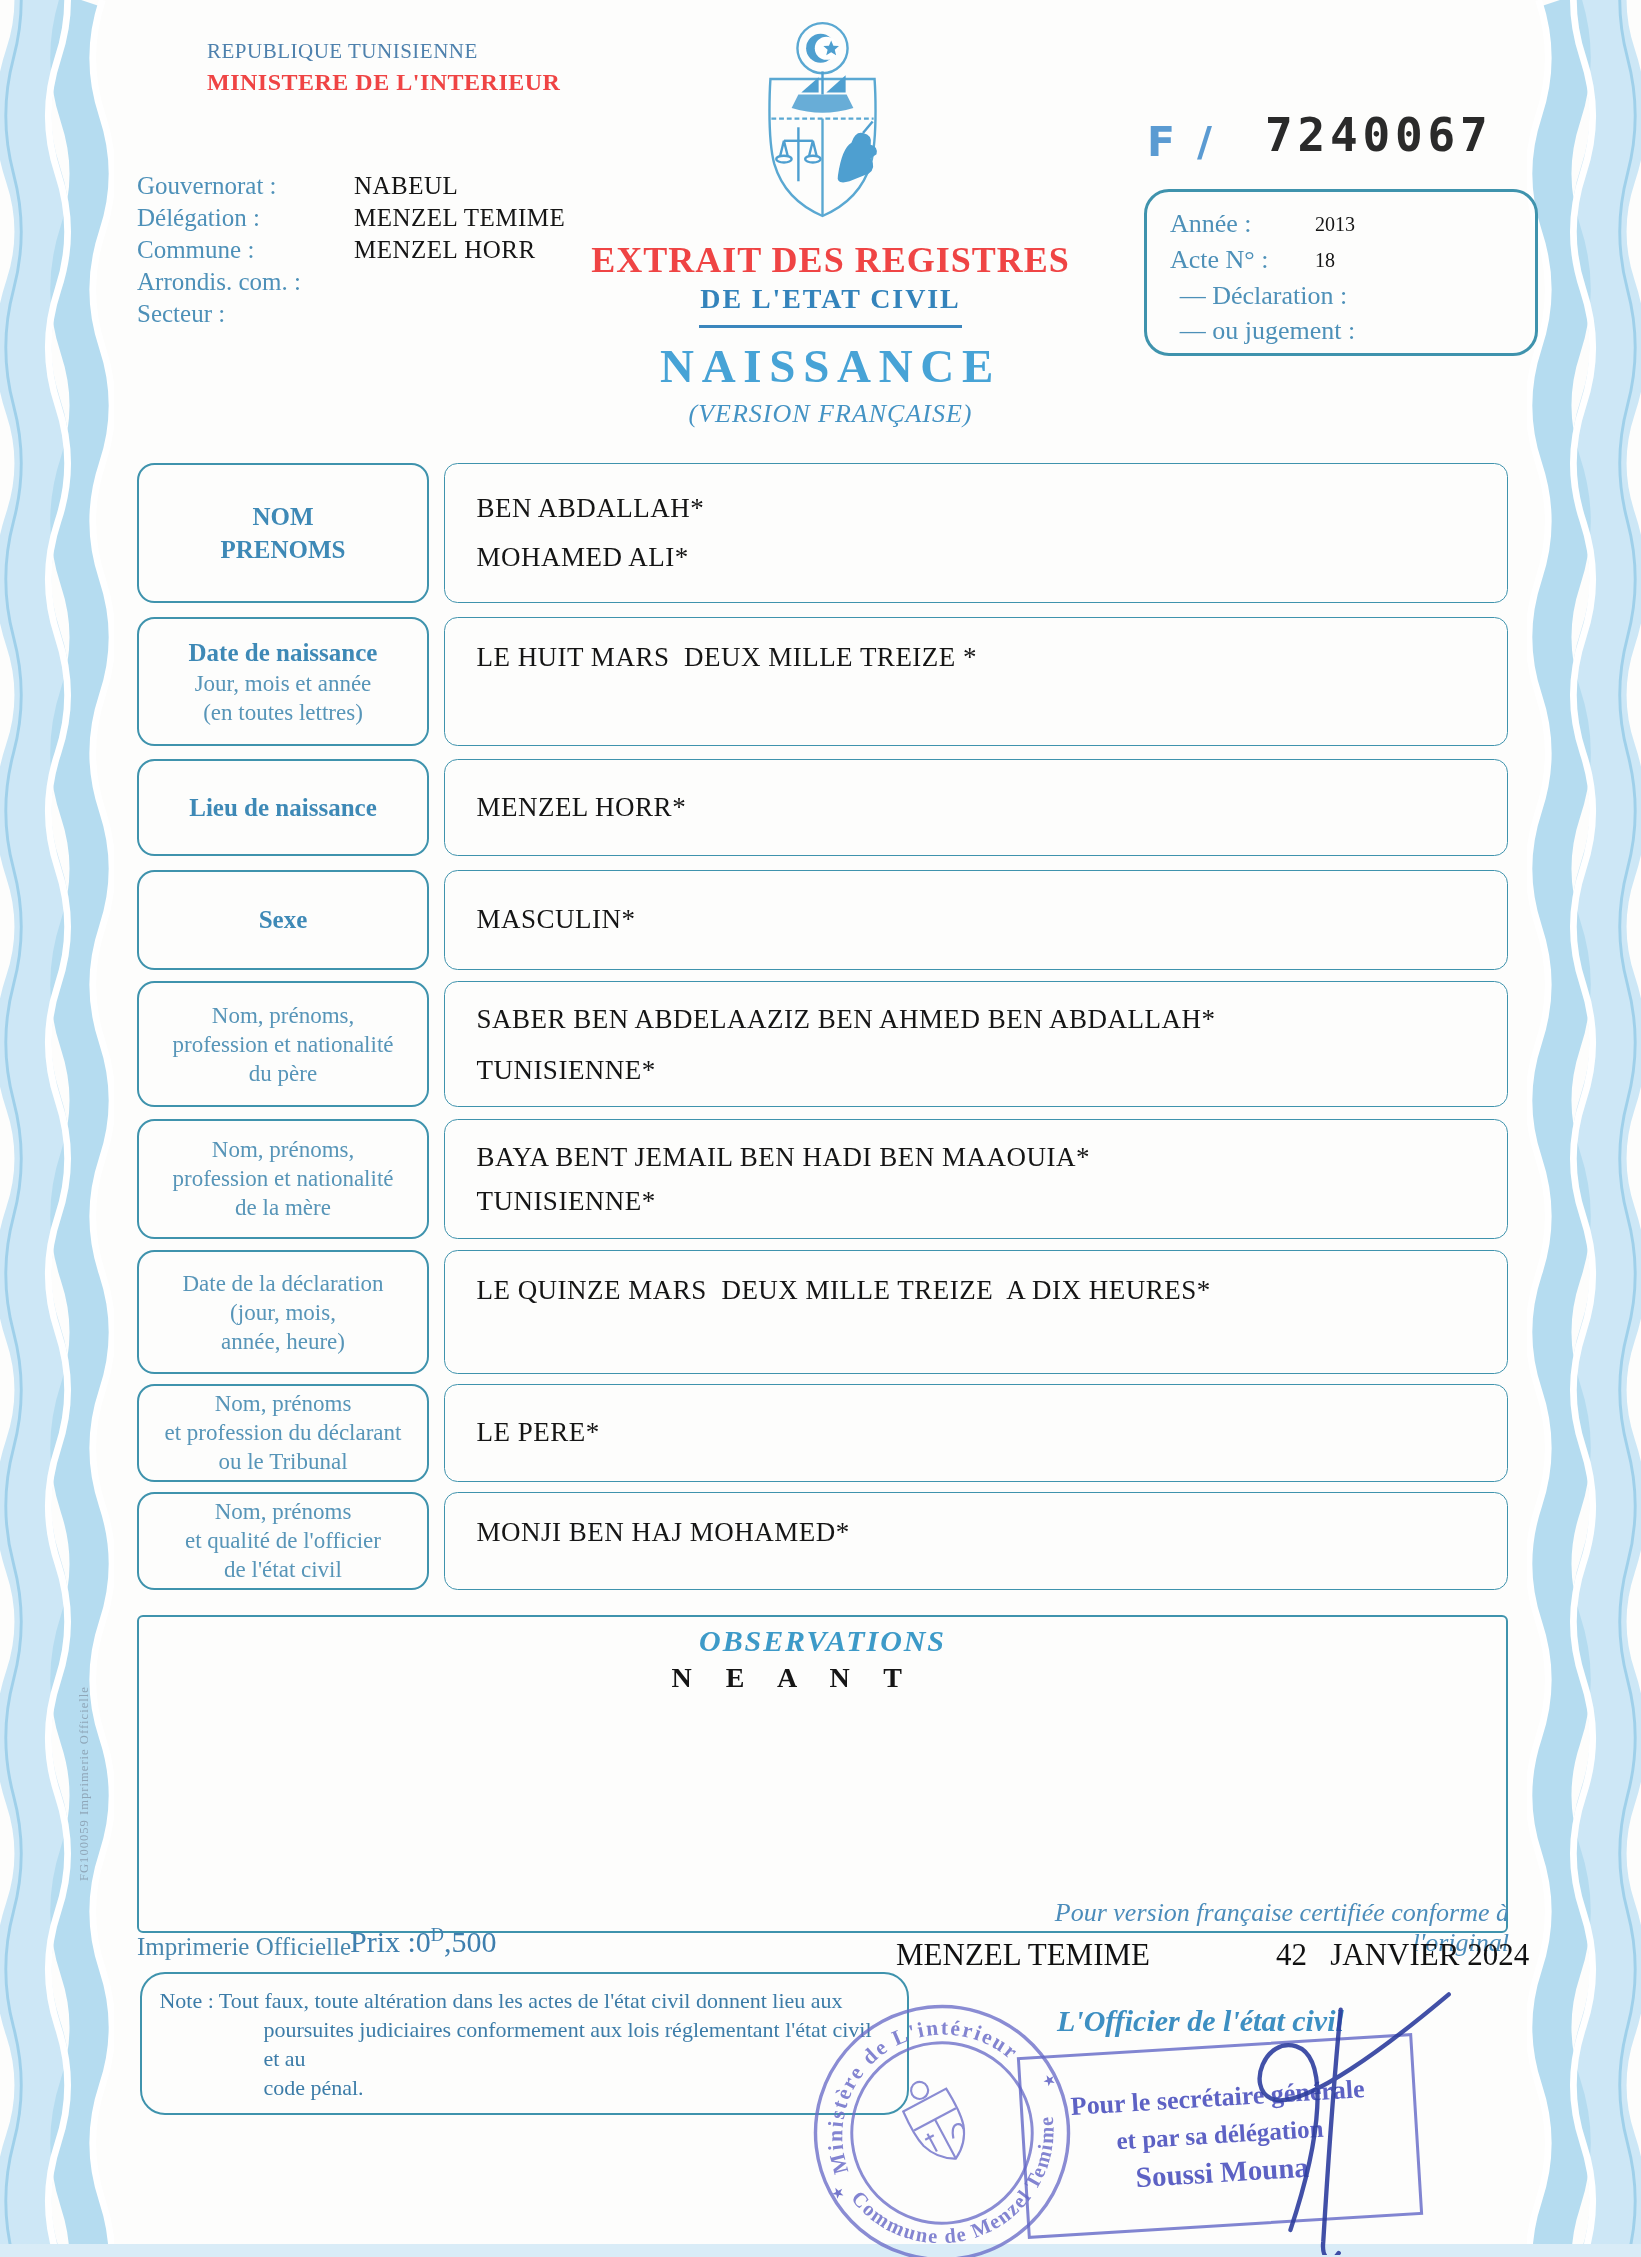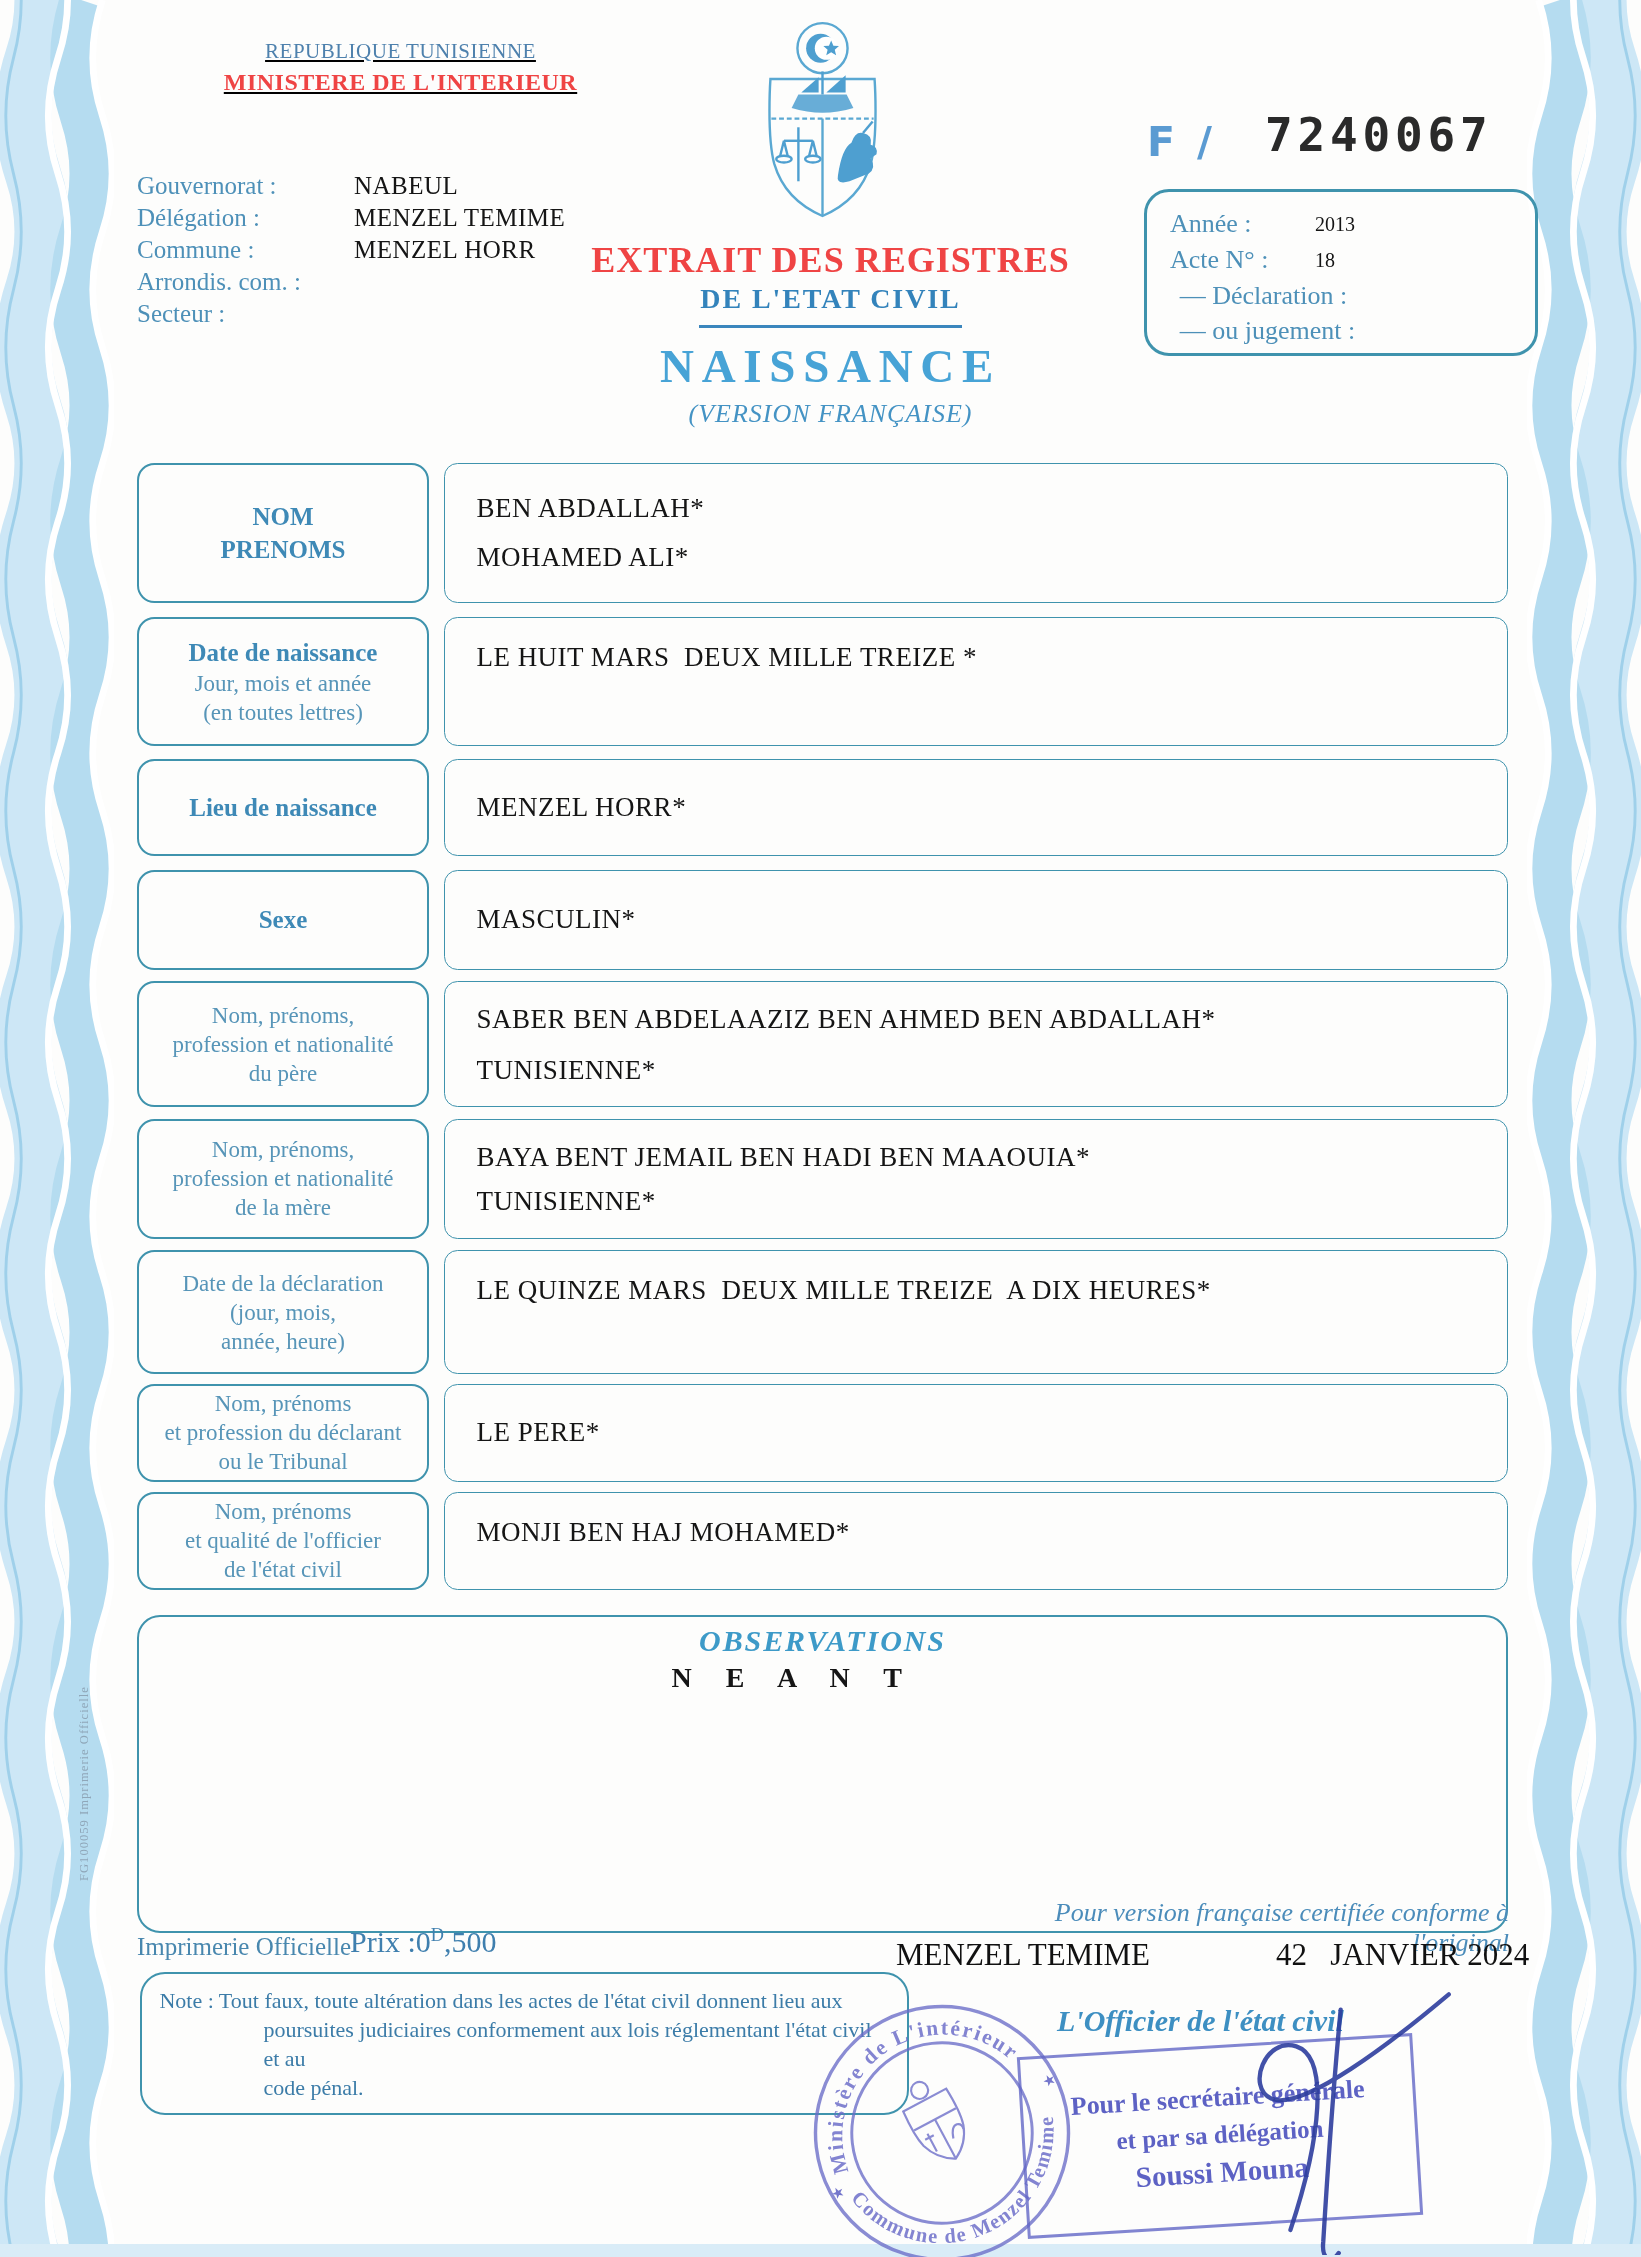--- a/index.html
+++ b/index.html
@@ -5,21 +5,21 @@
   html,body{margin:0;padding:0;background:#ffffff;}
   .page{position:relative;width:1641px;height:2257px;background:#fdfdfc;overflow:hidden;
         font-family:"Liberation Serif","DejaVu Serif",serif;}
   .abs{position:absolute;}
   
   .border-svg{position:absolute;top:0;height:2257px;width:114px;}
   .border-left{left:0;}
   .border-right{right:0;transform:scaleX(-1);}
   .bottom-strip{position:absolute;left:0;bottom:0;width:1641px;height:12.6px;background:#d9ecf7;}
   
-  .hdr{left:217px;top:39px;width:367px;text-align:center;text-decoration:underline;}
+  .hdr{left:207px;top:39px;width:367px;}
   .hdr .rep{font-size:21px;color:#4e81ad;letter-spacing:0.5px;}
   .hdr .min{font-size:24px;font-weight:bold;color:#ef4444;letter-spacing:0.5px;margin-top:4.8px;}
   
   .admin{left:137px;top:170px;font-size:25px;line-height:32px;}
   .admin-row{display:flex;}
   .admin-label{width:217px;color:#4d90b8;}
   .admin-value{color:#151515;letter-spacing:0.5px;}
   
   .titles{left:541px;top:239px;width:579px;text-align:center;}
   .t-registres{font-size:36px;font-weight:bold;color:#ef4444;letter-spacing:1px;}
@@ -45,21 +45,21 @@
           display:flex;flex-direction:column;justify-content:center;align-items:center;
           text-align:center;flex-shrink:0;}
   .tval{flex:1;border:1.9px solid #3f93ad;border-radius:13.5px;display:flex;flex-direction:column;
         justify-content:center;padding-left:31px;}
   .tval.top{justify-content:flex-start;padding-top:23px;}
   .tval.between{justify-content:space-between;padding-top:21px;padding-bottom:19.3px;}
   .lb{color:#5795b8;font-size:23px;line-height:29px;}
   .lb.bold{color:#3e89b6;font-weight:bold;font-size:25px;line-height:33px;}
   .val{color:#151515;font-size:27px;letter-spacing:0.5px;white-space:pre-wrap;line-height:33px;}
   .val + .val{margin-top:15.4px;}
-  .obsbox{border:2.4px solid #3f93ad;border-radius:23px;height:307px;text-align:center;
+  .obsbox{border:2.4px solid #3f93ad;border-radius:6px;height:307px;text-align:center;
           padding-top:7.7px;}
   .obs-title{font-size:30px;font-weight:bold;font-style:italic;color:#3d9ac8;letter-spacing:1.9px;}
   .obs-value{font-size:28px;font-weight:bold;color:#151515;letter-spacing:13.5px;margin-top:3.9px;
              margin-right:58px;white-space:pre-wrap;}
   
   .side-vert{left:77px;top:1881px;transform:rotate(-90deg);transform-origin:0 0;
              font-size:12.6px;color:#8fa6b8;letter-spacing:1px;white-space:nowrap;}
   
   .cert{left:966px;top:1898px;width:543px;text-align:right;font-style:italic;
         color:#4b8cba;font-size:26px;}

